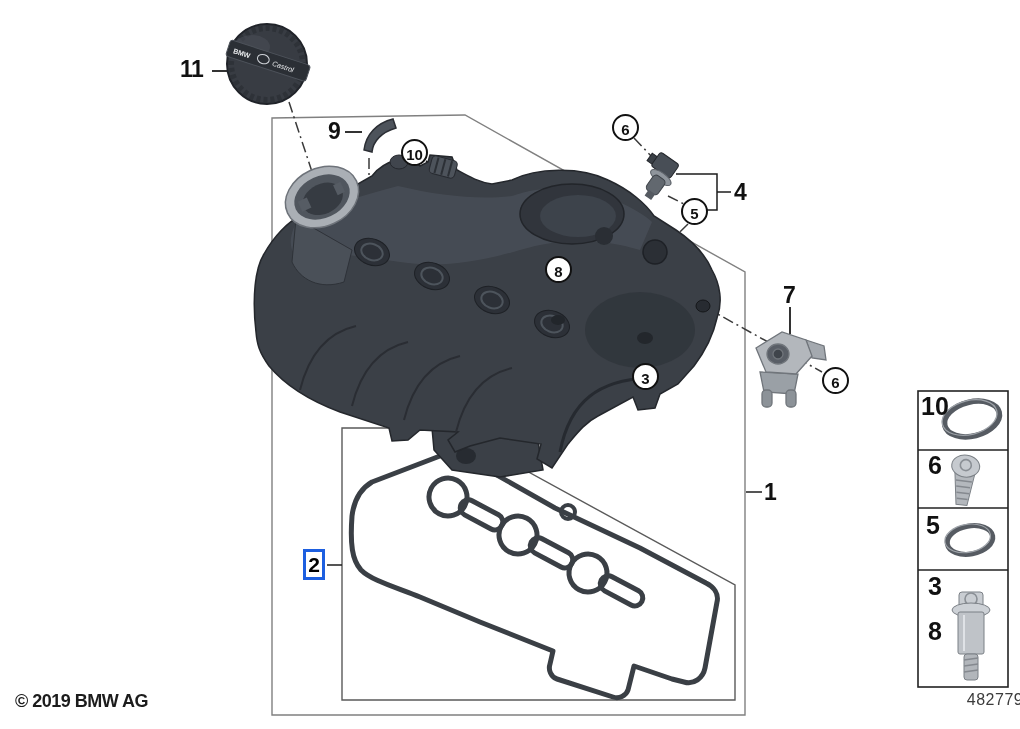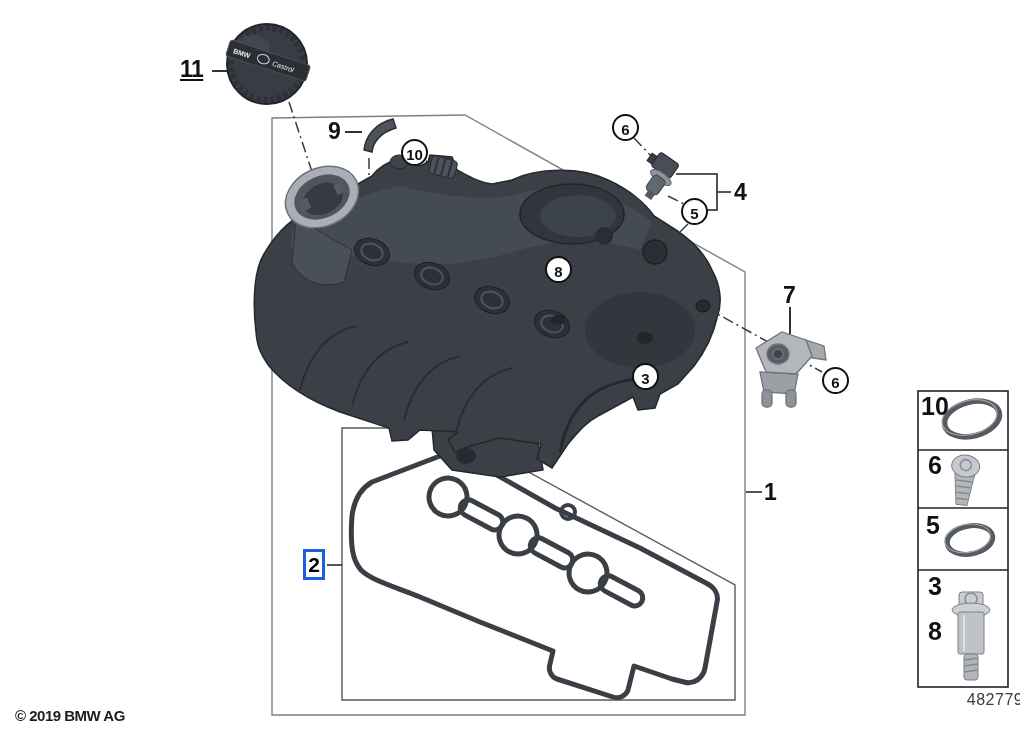--- a/index.html
+++ b/index.html
@@ -17,23 +17,22 @@
     background:#fff;color:#111;font-weight:bold;font-size:15px;line-height:27px;
     text-align:center;box-sizing:border-box;
   }
   .legend-label{position:absolute;color:#111;font-weight:bold;font-size:25px;line-height:1;}
   #part2-label{
     position:absolute;left:303px;top:549px;width:22px;height:31px;
     border:3px solid #1d5fe0;background:#fff;color:#000;font-weight:bold;font-size:21px;
     line-height:25px;text-align:center;box-sizing:border-box;
   }
   #copyright{
-    position:absolute;left:15px;top:691px;color:#1c1c1c;font-weight:bold;font-size:15px;
+    position:absolute;left:15px;top:691px;color:#1c1c1c;font-weight:bold;font-size:18px;
     letter-spacing:-0.5px;
-    margin-top:16px;
   }
   #doc-number{
     position:absolute;left:948px;top:691px;width:94px;text-align:center;
     color:#3c3c3c;font-size:16px;letter-spacing:0.5px;
   }
 </style>
 </head>
 <body>
 
 <div id="stage">
@@ -233,21 +232,21 @@
       <rect x="958" y="612" width="26" height="42" rx="2" fill="#bfc3c8" stroke="#7b8086"></rect>
       <line x1="964" y1="615" x2="964" y2="651" stroke="#dfe2e6" stroke-width="2"></line>
       <rect x="964" y="654" width="14" height="26" rx="3" fill="#b2b6bb" stroke="#7b8086"></rect>
       <line x1="964" y1="660" x2="978" y2="658" stroke="#85898f" stroke-width="1.4"></line>
       <line x1="964" y1="666" x2="978" y2="664" stroke="#85898f" stroke-width="1.4"></line>
       <line x1="964" y1="672" x2="978" y2="670" stroke="#85898f" stroke-width="1.4"></line>
     </g>
   </g>
 </svg>
 
-  <div class="plain-label" style="left:180px;top:58px;text-decoration:underline;">11</div>
+  <div class="plain-label" style="left:180px;top:58px;">11</div>
   <div class="plain-label" style="left:328px;top:120px;">9</div>
   <div class="plain-label" style="left:734px;top:181px;">4</div>
   <div class="plain-label" style="left:783px;top:284px;">7</div>
   <div class="plain-label" style="left:764px;top:481px;">1</div>
   <div id="part2-label">2</div>
 
   <div class="circle-label" style="left:401px;top:139px;">10</div>
   <div class="circle-label" style="left:612px;top:114px;">6</div>
   <div class="circle-label" style="left:681px;top:198px;">5</div>
   <div class="circle-label" style="left:545px;top:256px;">8</div>

